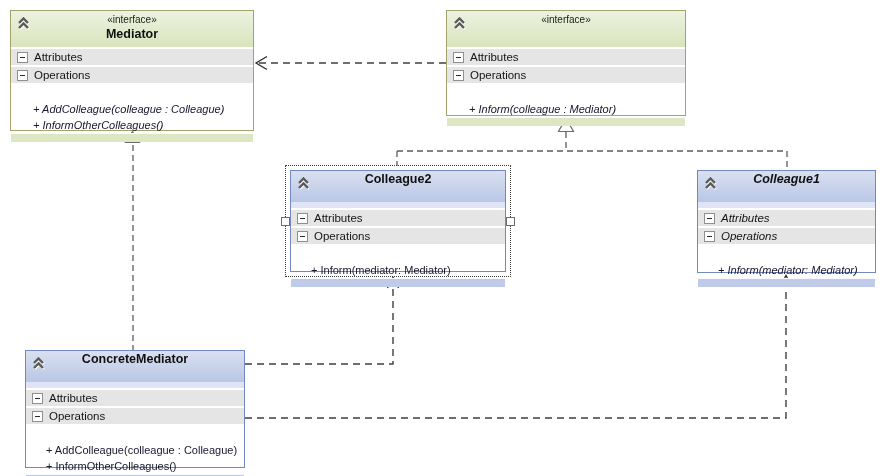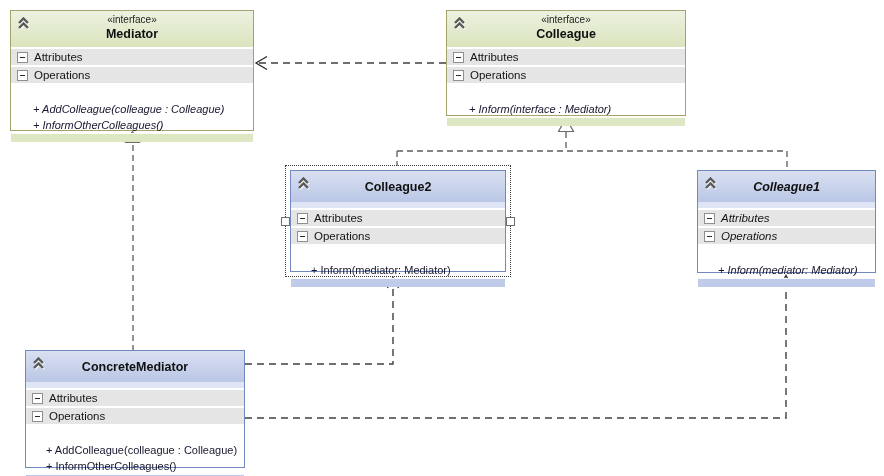--- a/index.html
+++ b/index.html
@@ -20,21 +20,21 @@
   .uml-class.green{border:1px solid #a4a36e;}
   .uml-class.blue{border:1px solid #7289c0;}
 
   .hdr{position:relative;flex:0 0 auto;}
   .green .hdr{background:linear-gradient(#ecf2e0,#d9e4bd);height:36px;}
   .blue  .hdr{background:linear-gradient(#d9e0f1,#b9c6e5);height:31px;}
   .blue  .hstrip{height:6px;background:#dfe5f4;flex:0 0 auto;}
   .chev{position:absolute;left:5px;top:5px;width:15px;height:13px;}
   .stype{text-align:center;font-size:10px;color:#1c1c1c;padding-top:3px;line-height:12px;}
   .title{text-align:center;font-weight:bold;font-size:12.5px;color:#101010;line-height:16px;}
-  .blue .title{padding-top:8px;}
+  .blue .title{}
 
   .row{
     height:16px;margin-top:2px;display:flex;align-items:center;gap:6px;
     padding-left:6px;background:#e5e5e5;font-size:11.5px;color:#141414;
     flex:0 0 auto;
   }
   .minus{position:relative;width:9px;height:9px;background:#ffffff;
     border:1px solid #8f8f8f;flex:0 0 auto;}
   .minus::after{content:"";position:absolute;left:2px;right:2px;top:4px;height:1px;background:#2a2a2a;}
 
@@ -123,32 +123,31 @@
   <div class="hdr">
     <span class="chev">
       <svg width="15" height="13" viewBox="0 0 15 13">
         <path d="M3.8 6.8 L8.3 2.3 L12.8 6.8" fill="none" stroke="#ffffff" stroke-width="2.4"></path>
         <path d="M3.8 11.8 L8.3 7.3 L12.8 11.8" fill="none" stroke="#ffffff" stroke-width="2.4"></path>
         <path d="M3 6 L7.5 1.5 L12 6" fill="none" stroke="#5a5a5a" stroke-width="2.4"></path>
         <path d="M3 11 L7.5 6.5 L12 11" fill="none" stroke="#5a5a5a" stroke-width="2.4"></path>
       </svg>
     </span>
     <div class="stype">«interface»</div>
-    <div class="title">Colleague</div>
-  </div>
-  <div class="row">
-    <span class="minus"></span>
-    <span>Attributes</span>
-  </div>
-  <div class="row">
-    <span class="minus"></span>
-    <span>Operations</span>
-  </div>
-  <div class="ops">
-    <div class="op">+ Inform(interface : Mediator)</div>
+  </div>
+  <div class="row">
+    <span class="minus"></span>
+    <span>Attributes</span>
+  </div>
+  <div class="row">
+    <span class="minus"></span>
+    <span>Operations</span>
+  </div>
+  <div class="ops">
+    <div class="op">+ Inform(colleague : Mediator)</div>
   </div>
   <div class="ftr"></div>
 </div>
 
 <div class="uml-class blue" id="box-colleague2">
   <div class="hdr">
     <span class="chev">
       <svg width="15" height="13" viewBox="0 0 15 13">
         <path d="M3.8 6.8 L8.3 2.3 L12.8 6.8" fill="none" stroke="#ffffff" stroke-width="2.4"></path>
         <path d="M3.8 11.8 L8.3 7.3 L12.8 11.8" fill="none" stroke="#ffffff" stroke-width="2.4"></path>

